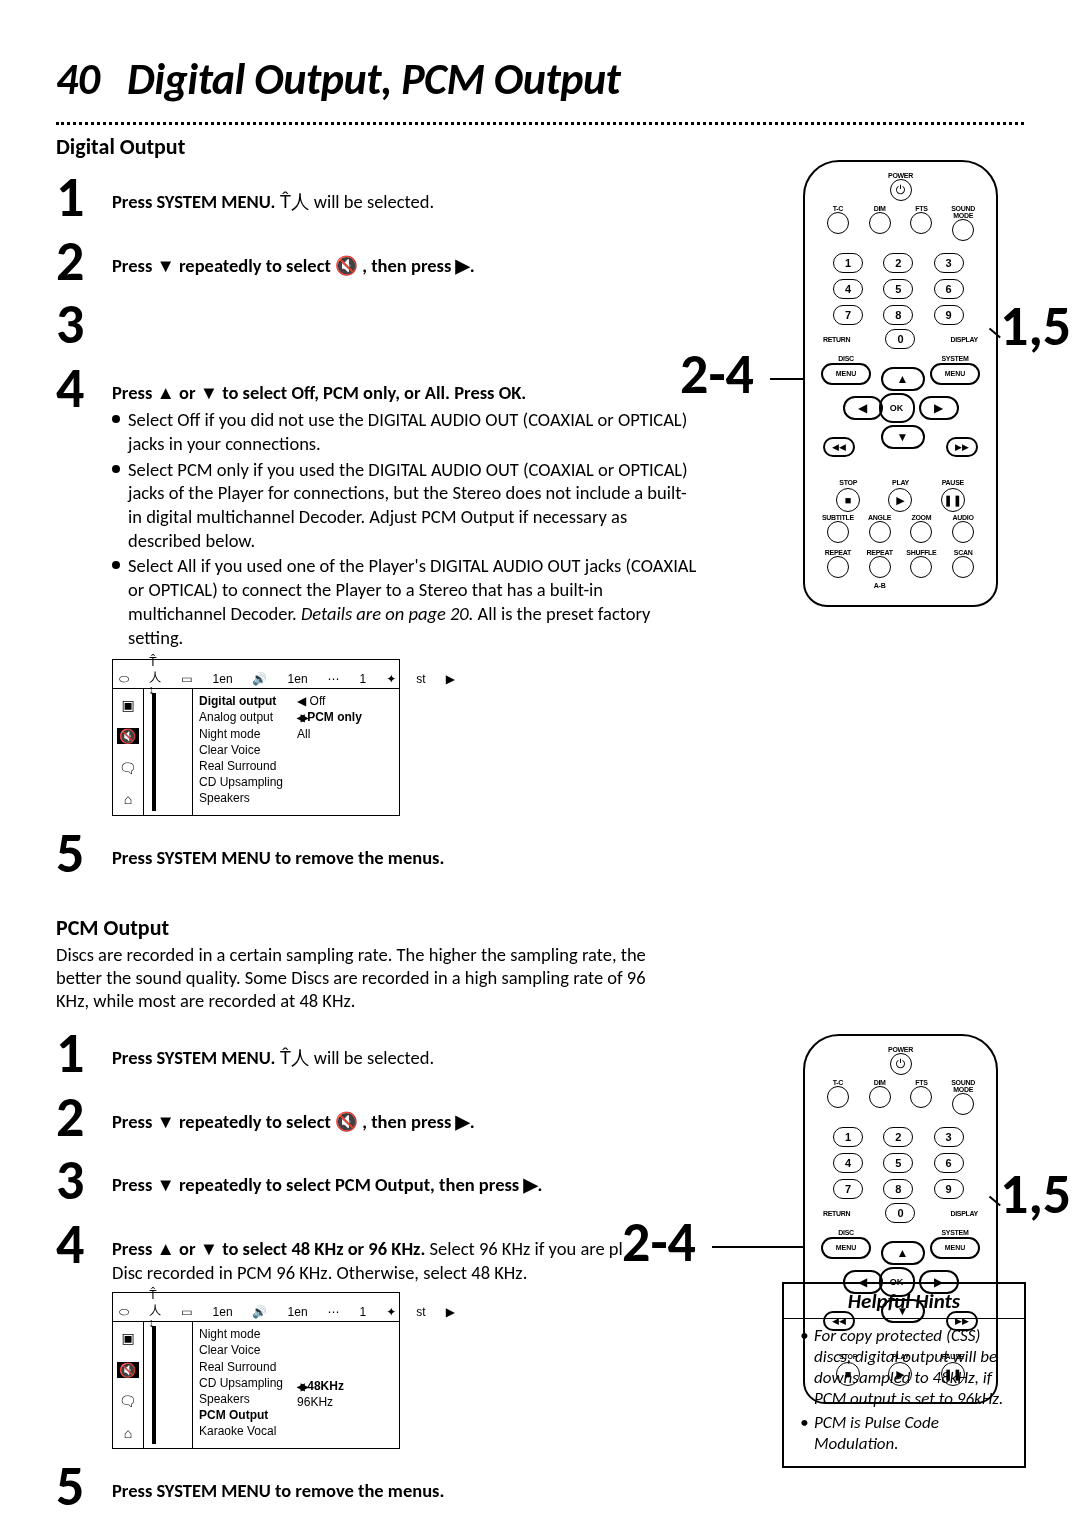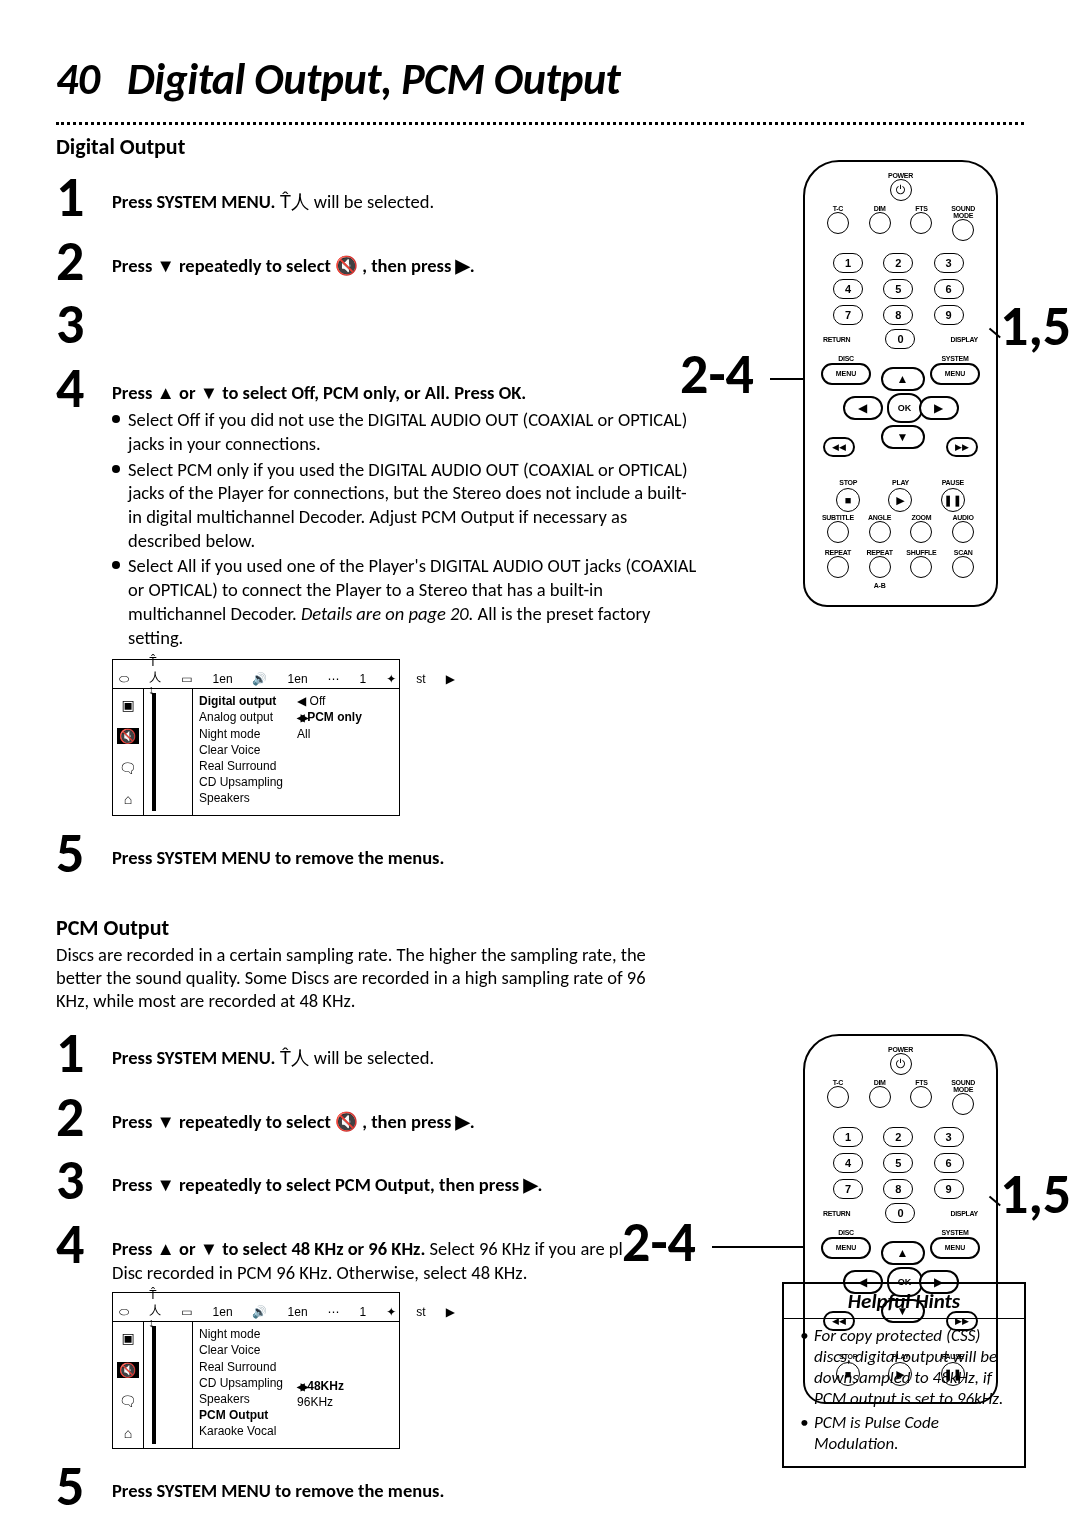--- a/index.html
+++ b/index.html
@@ -241,21 +241,21 @@
     border-radius: 12px;
     background: #fff;
     display:inline-flex;align-items:center;justify-content:center;
     font-size: 12px;
   }
   .arrow-up    { top:0;   left:42px; width:40px; height:20px; }
   .arrow-down  { top:58px; left:42px; width:40px; height:20px; }
   .arrow-left  { top:29px; left:4px;  width:36px; height:20px; }
   .arrow-right { top:29px; right:4px; width:36px; height:20px; }
   .ok-btn {
-    position:absolute; top:26px; left:48px;
+    position:absolute; top:26px; left:40px;
     width:32px; height:26px;
     border:2px solid #000; border-radius:14px;
     display:inline-flex;align-items:center;justify-content:center;
     font-size:9px; font-weight:bold;
   }
   .seek-row {
     position:absolute; top:82px; left:0; right:0;
     display:flex; justify-content:space-between; padding:0 8px;
   }
   .seek {

